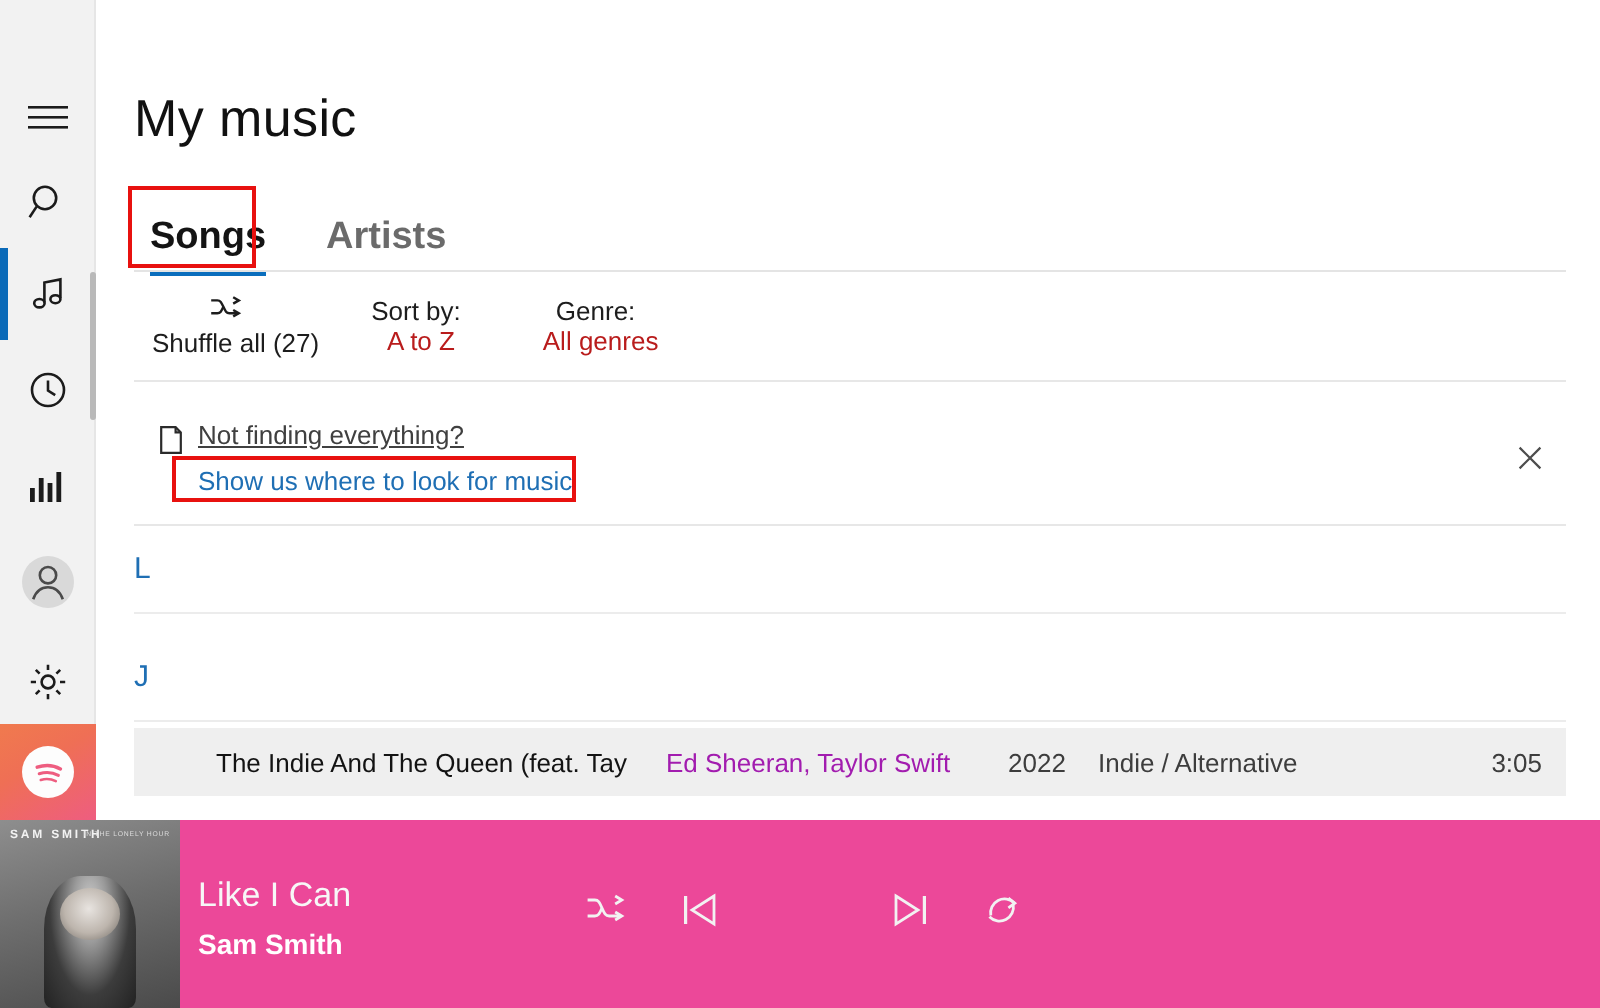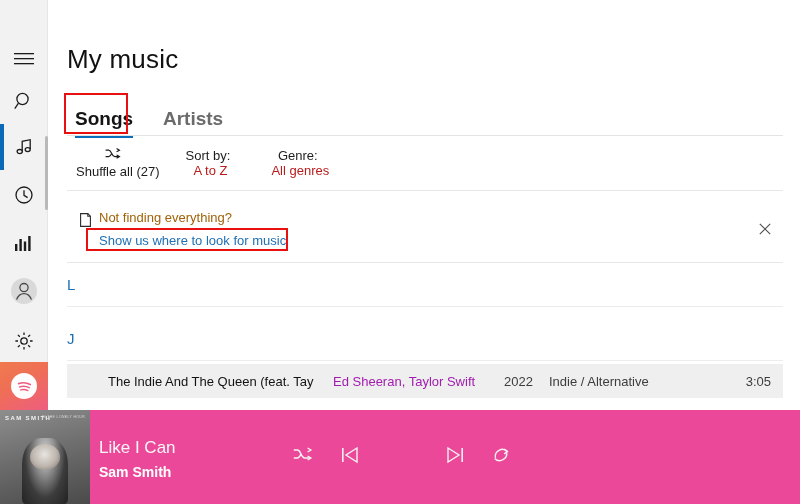--- a/index.html
+++ b/index.html
@@ -111,21 +111,21 @@
   #notification {
     position: absolute; left: 11px; top: 203px;
     width: 716px; height: 58px;
   }
   #notif-icon {
     position: absolute; left: 13px; top: 10px;
     color: #2b2b2b;
   }
   #notif-text {
     position: absolute; left: 32px; top: 7px;
-    font-size: 13px; color: #a16207;
+    font-size: 13px; color: #404040; text-decoration: underline;
   }
   #notif-link {
     position: absolute; left: 32px; top: 30px;
     font-size: 13px; color: #1f6fb4;
   }
   #notif-close {
     position: absolute; right: 6px; top: 14px;
     width: 24px; height: 24px;
     display: flex; align-items: center; justify-content: center;
     color: #4d4d4d;

